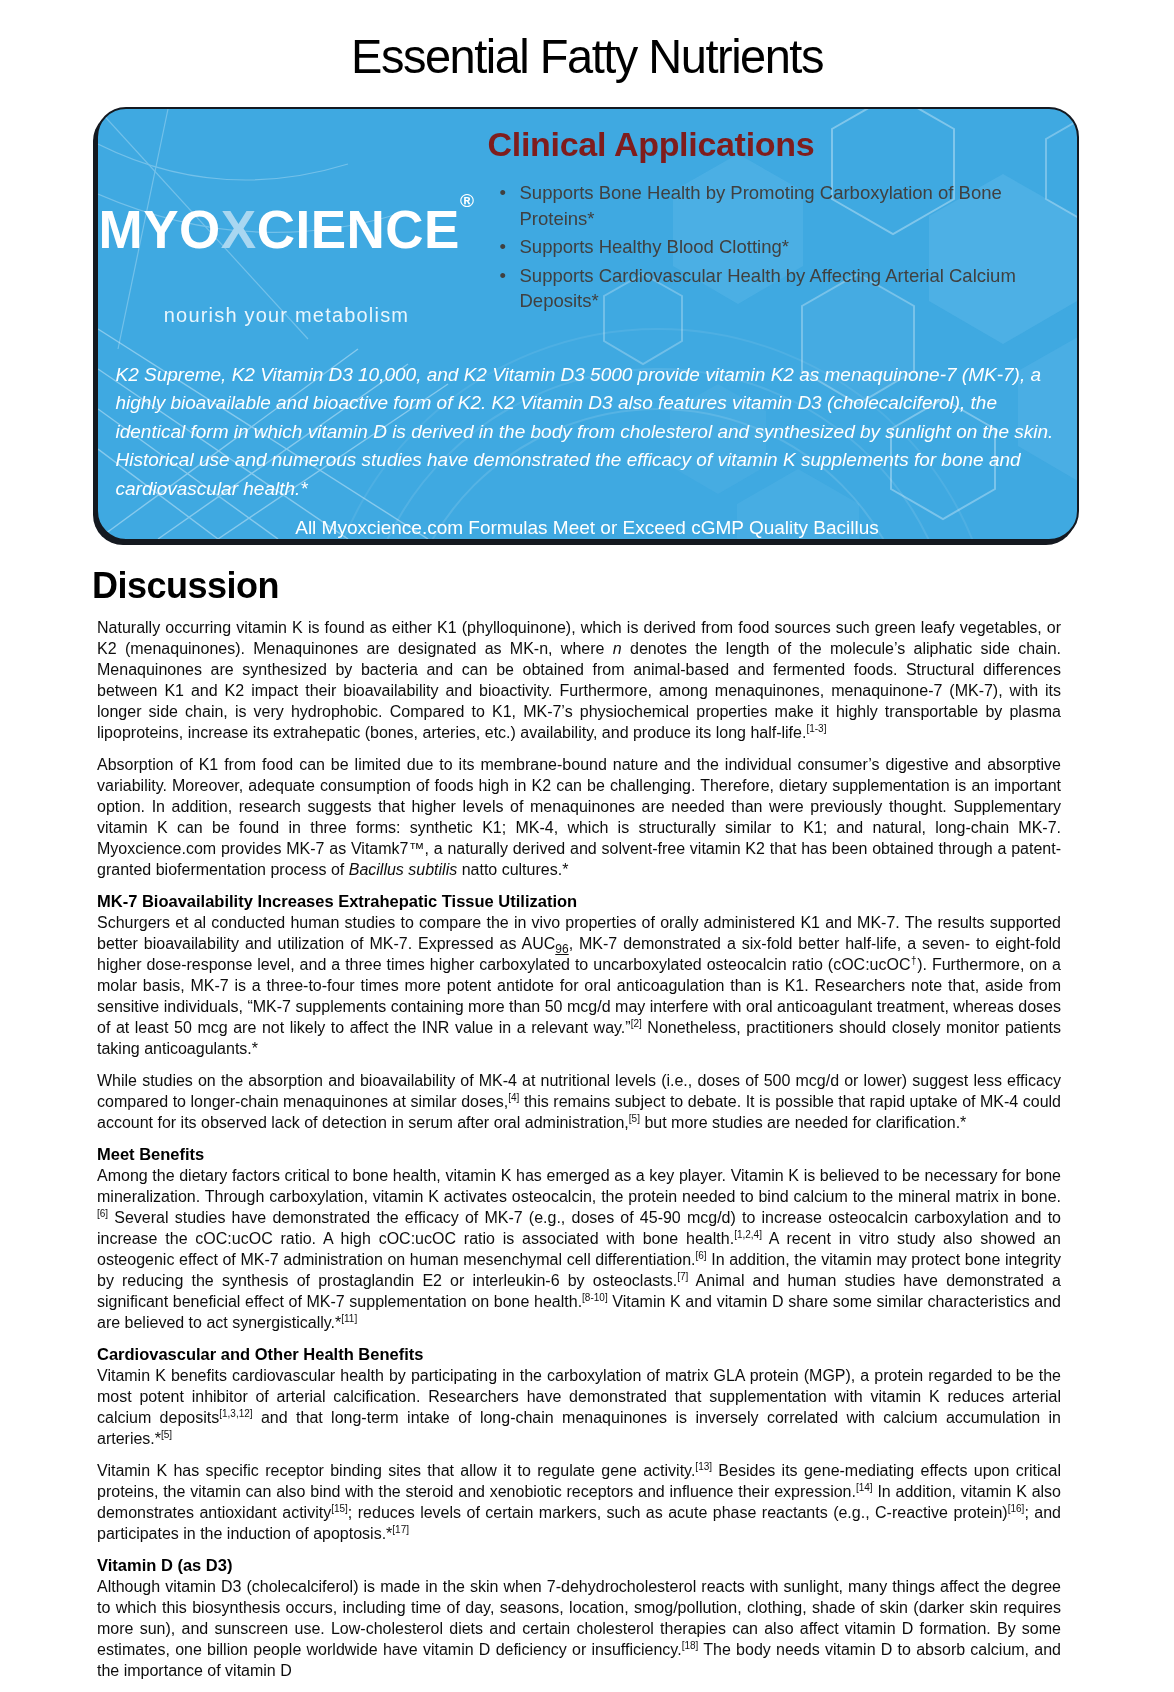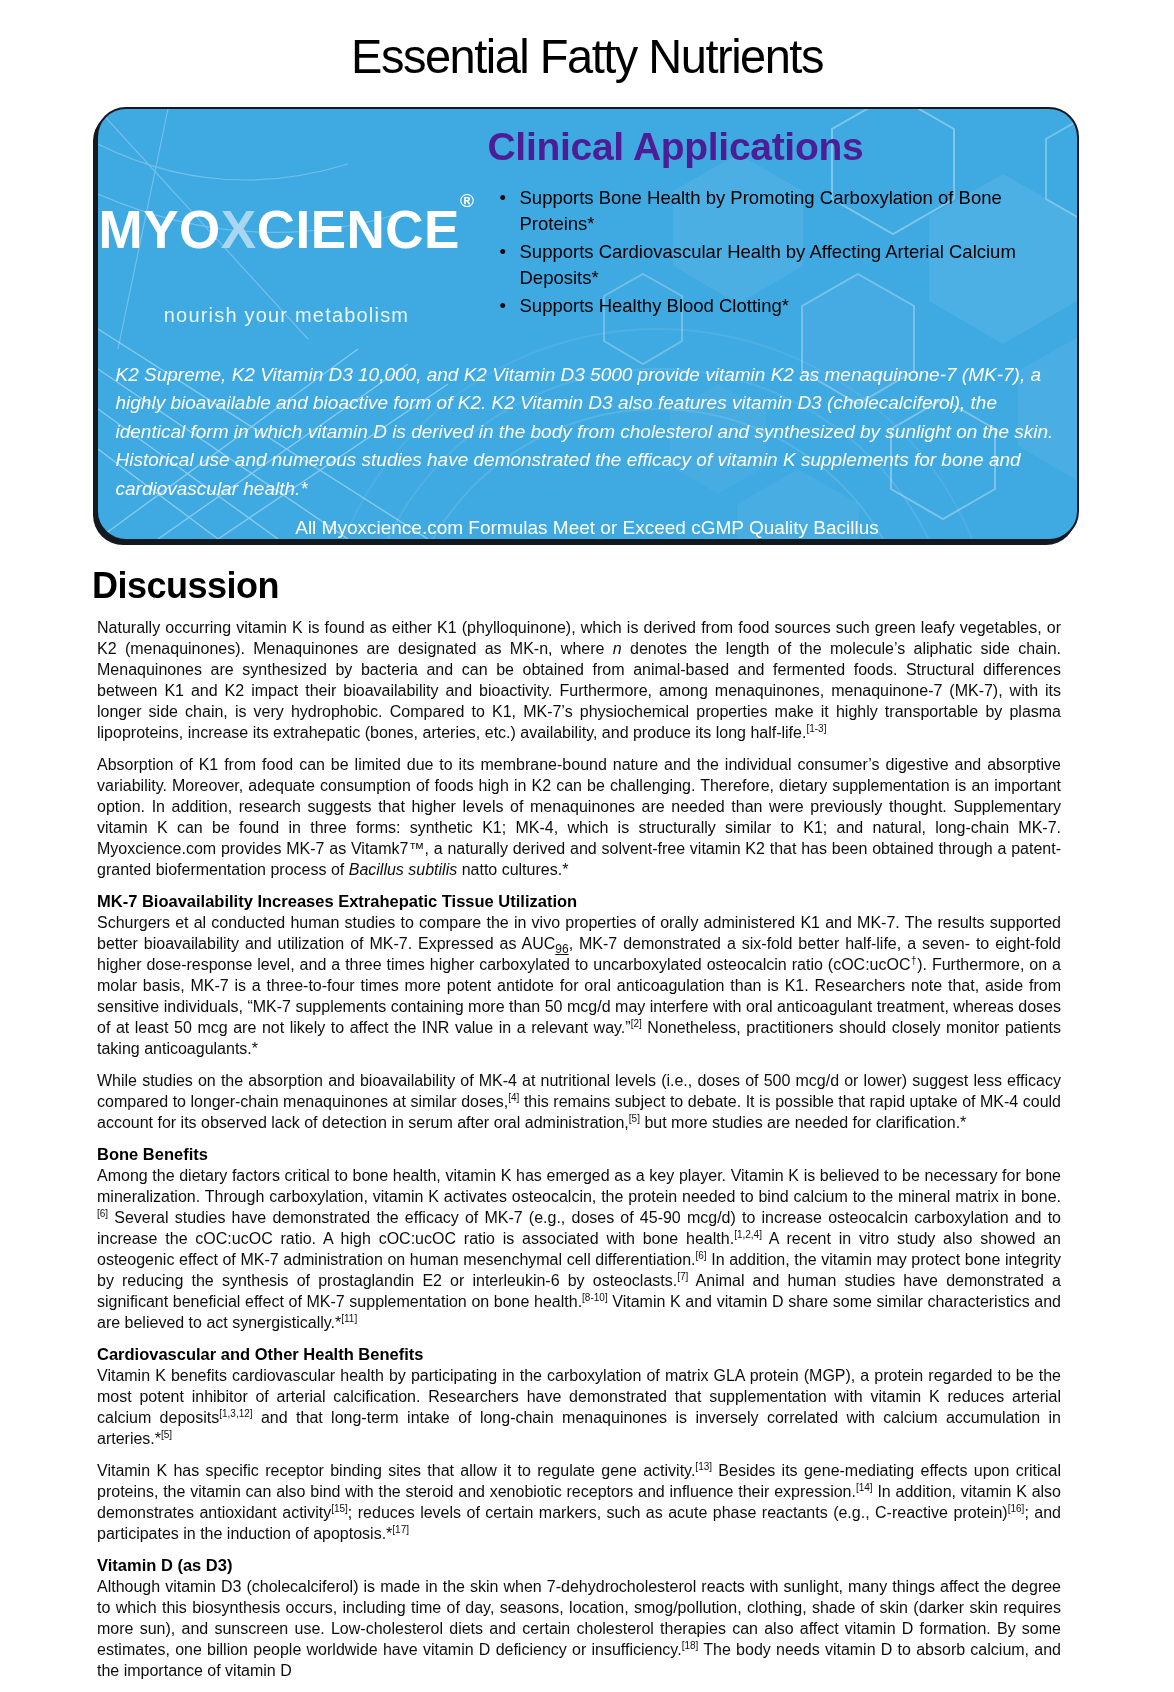--- a/index.html
+++ b/index.html
@@ -19,23 +19,23 @@
 
   .box-top { display:flex; height:246px; }
   .logo-col { width:378px; display:flex; flex-direction:column; align-items:center;
               justify-content:flex-end; padding-bottom:22px;gap:48px; }
   .logo-word { font-size:53px; font-weight:bold; color:#fff; letter-spacing:0.5px; line-height:1; }
   .logo-word .logo-x { color:var(--logo-x,#A9D7F1); }
   .logo-reg { font-size:19px; vertical-align:super; position:relative; top:-22px; font-weight:bold; color:#fff; }
   .logo-tagline { font-size:20px; color:#e9f6fd; letter-spacing:1.2px; margin-top:0; }
 
   .clinical-col { flex:1; padding:16px 24px 0 12px; }
-  .clinical-heading { margin:0 0 16px 0; font-size:39px; font-weight:bold; color:#4c1d95; letter-spacing:-0.3px; }
+  .clinical-heading { margin:0 0 16px 0; font-size:34px; font-weight:bold; color:#7f1d1d; letter-spacing:-0.3px; }
   ul.bullets { list-style:none; margin:0; padding:0 0 0 10px; }
-  ul.bullets li { position:relative; padding-left:22px; color:#000000; font-size:18.5px; line-height:1.38; margin-bottom:3px; }
+  ul.bullets li { position:relative; padding-left:22px; color:#404040; font-size:18.5px; line-height:1.38; margin-bottom:3px; }
   ul.bullets li::before { content:"•"; position:absolute; left:2px; top:0; font-size:18.5px; }
 
   .intro { margin:12px 20px 0 18px; font-style:italic; font-size:19px; line-height:1.5;
            color:#ffffff; }
   .quality { margin:14px 0 0 0; text-align:center; font-size:19px; color:#ffffff; }
 
   
   .discussion { margin:24px 97px 0 92px; }
   .discussion-heading { margin:0 0 10px 0; font-size:36px; font-weight:bold; letter-spacing:-0.5px; color:#000; }
   .discussion-body { margin-left:5px; }
@@ -98,39 +98,39 @@
     <div class="box-inner">
       <div class="box-top">
         <div class="logo-col">
           <div class="logo-word"><span>MYO</span><span class="logo-x">X</span><span>CIENCE</span><span class="logo-reg">®</span></div>
           <div class="logo-tagline">nourish your metabolism</div>
         </div>
         <div class="clinical-col">
           <h2 class="clinical-heading">Clinical Applications</h2>
           <ul class="bullets">
               <li>Supports Bone Health by Promoting Carboxylation of Bone Proteins*</li>
+              <li>Supports Healthy Blood Clotting*</li>
               <li>Supports Cardiovascular Health by Affecting Arterial Calcium Deposits*</li>
-              <li>Supports Healthy Blood Clotting*</li>
             </ul>
         </div>
       </div>
       <p class="intro">K2 Supreme, K2 Vitamin D3 10,000, and K2 Vitamin D3 5000 provide vitamin K2 as menaquinone-7 (MK-7), a highly bioavailable and bioactive form of K2. K2 Vitamin D3 also features vitamin D3 (cholecalciferol), the identical form in which vitamin D is derived in the body from cholesterol and synthesized by sunlight on the skin. Historical use and numerous studies have demonstrated the efficacy of vitamin K supplements for bone and cardiovascular health.*</p>
       <p class="quality">All Myoxcience.com Formulas Meet or Exceed cGMP Quality Bacillus</p>
     </div>
   </div>
 
   <section class="discussion">
     <h2 class="discussion-heading">Discussion</h2>
     <div class="discussion-body">
         <p>Naturally occurring vitamin K is found as either K1 (phylloquinone), which is derived from food sources such green leafy vegetables, or K2 (menaquinones). Menaquinones are designated as MK-n, where <span class="it">n</span> denotes the length of the molecule’s aliphatic side chain. Menaquinones are synthesized by bacteria and can be obtained from animal-based and fermented foods. Structural differences between K1 and K2 impact their bioavailability and bioactivity. Furthermore, among menaquinones, menaquinone-7 (MK-7), with its longer side chain, is very hydrophobic. Compared to K1, MK-7’s physiochemical properties make it highly transportable by plasma lipoproteins, increase its extrahepatic (bones, arteries, etc.) availability, and produce its long half-life.<sup>[1-3]</sup></p>
         <p>Absorption of K1 from food can be limited due to its membrane-bound nature and the individual consumer’s digestive and absorptive variability. Moreover, adequate consumption of foods high in K2 can be challenging. Therefore, dietary supplementation is an important option. In addition, research suggests that higher levels of menaquinones are needed than were previously thought. Supplementary vitamin K can be found in three forms: synthetic K1; MK-4, which is structurally similar to K1; and natural, long-chain MK-7. Myoxcience.com provides MK-7 as Vitamk7™, a naturally derived and solvent-free vitamin K2 that has been obtained through a patent-granted biofermentation process of <span class="it">Bacillus subtilis</span> natto cultures.*</p>
         <h3>MK-7 Bioavailability Increases Extrahepatic Tissue Utilization</h3>
         <p>Schurgers et al conducted human studies to compare the in vivo properties of orally administered K1 and MK-7. The results supported better bioavailability and utilization of MK-7. Expressed as AUC<sub>96</sub>, MK-7 demonstrated a six-fold better half-life, a seven- to eight-fold higher dose-response level, and a three times higher carboxylated to uncarboxylated osteocalcin ratio (cOC:ucOC<sup>†</sup>). Furthermore, on a molar basis, MK-7 is a three-to-four times more potent antidote for oral anticoagulation than is K1. Researchers note that, aside from sensitive individuals, “MK-7 supplements containing more than 50 mcg/d may interfere with oral anticoagulant treatment, whereas doses of at least 50 mcg are not likely to affect the INR value in a relevant way.”<sup>[2]</sup> Nonetheless, practitioners should closely monitor patients taking anticoagulants.*</p>
         <p>While studies on the absorption and bioavailability of MK-4 at nutritional levels (i.e., doses of 500 mcg/d or lower) suggest less efficacy compared to longer-chain menaquinones at similar doses,<sup>[4]</sup> this remains subject to debate. It is possible that rapid uptake of MK-4 could account for its observed lack of detection in serum after oral administration,<sup>[5]</sup> but more studies are needed for clarification.*</p>
-        <h3>Bone Benefits</h3>
+        <h3>Meet Benefits</h3>
         <p>Among the dietary factors critical to bone health, vitamin K has emerged as a key player. Vitamin K is believed to be necessary for bone mineralization. Through carboxylation, vitamin K activates osteocalcin, the protein needed to bind calcium to the mineral matrix in bone.<sup>[6]</sup> Several studies have demonstrated the efficacy of MK-7 (e.g., doses of 45-90 mcg/d) to increase osteocalcin carboxylation and to increase the cOC:ucOC ratio. A high cOC:ucOC ratio is associated with bone health.<sup>[1,2,4]</sup> A recent in vitro study also showed an osteogenic effect of MK-7 administration on human mesenchymal cell differentiation.<sup>[6]</sup> In addition, the vitamin may protect bone integrity by reducing the synthesis of prostaglandin E2 or interleukin-6 by osteoclasts.<sup>[7]</sup> Animal and human studies have demonstrated a significant beneficial effect of MK-7 supplementation on bone health.<sup>[8-10]</sup> Vitamin K and vitamin D share some similar characteristics and are believed to act synergistically.*<sup>[11]</sup></p>
         <h3>Cardiovascular and Other Health Benefits</h3>
         <p>Vitamin K benefits cardiovascular health by participating in the carboxylation of matrix GLA protein (MGP), a protein regarded to be the most potent inhibitor of arterial calcification. Researchers have demonstrated that supplementation with vitamin K reduces arterial calcium deposits<sup>[1,3,12]</sup> and that long-term intake of long-chain menaquinones is inversely correlated with calcium accumulation in arteries.*<sup>[5]</sup></p>
         <p>Vitamin K has specific receptor binding sites that allow it to regulate gene activity.<sup>[13]</sup> Besides its gene-mediating effects upon critical proteins, the vitamin can also bind with the steroid and xenobiotic receptors and influence their expression.<sup>[14]</sup> In addition, vitamin K also demonstrates antioxidant activity<sup>[15]</sup>; reduces levels of certain markers, such as acute phase reactants (e.g., C-reactive protein)<sup>[16]</sup>; and participates in the induction of apoptosis.*<sup>[17]</sup></p>
         <h3>Vitamin D (as D3)</h3>
         <p>Although vitamin D3 (cholecalciferol) is made in the skin when 7-dehydrocholesterol reacts with sunlight, many things affect the degree to which this biosynthesis occurs, including time of day, seasons, location, smog/pollution, clothing, shade of skin (darker skin requires more sun), and sunscreen use. Low-cholesterol diets and certain cholesterol therapies can also affect vitamin D formation. By some estimates, one billion people worldwide have vitamin D deficiency or insufficiency.<sup>[18]</sup> The body needs vitamin D to absorb calcium, and the importance of vitamin D</p>
       </div>
   </section>
 
   <div class="continued">Continued on next page</div>

